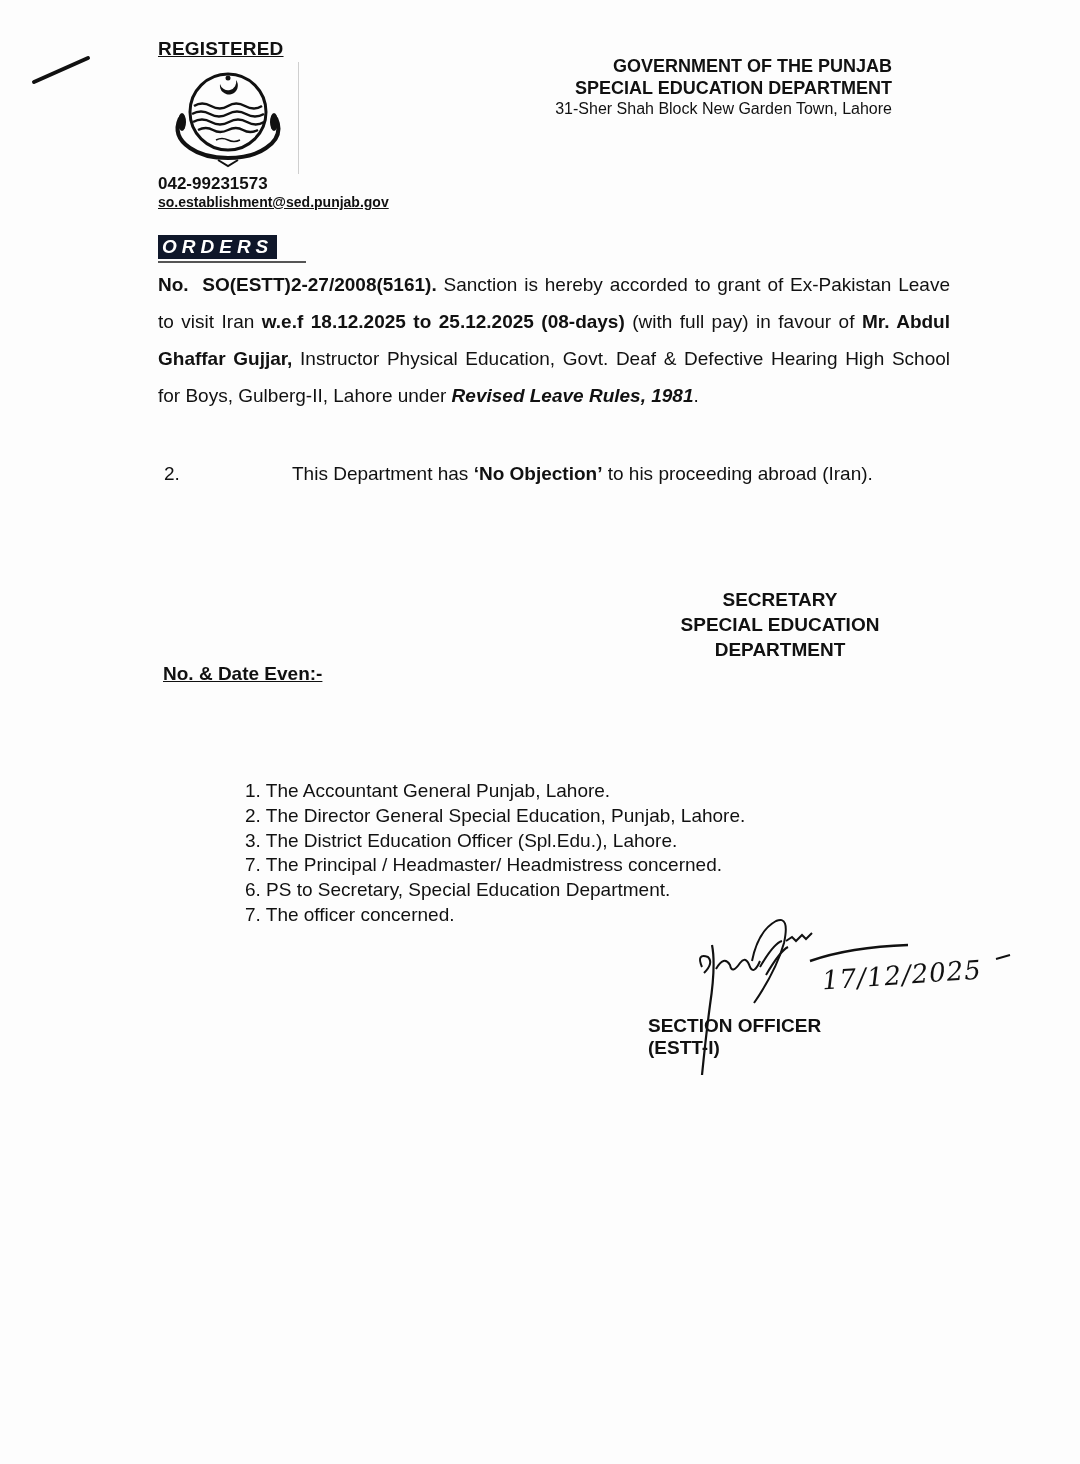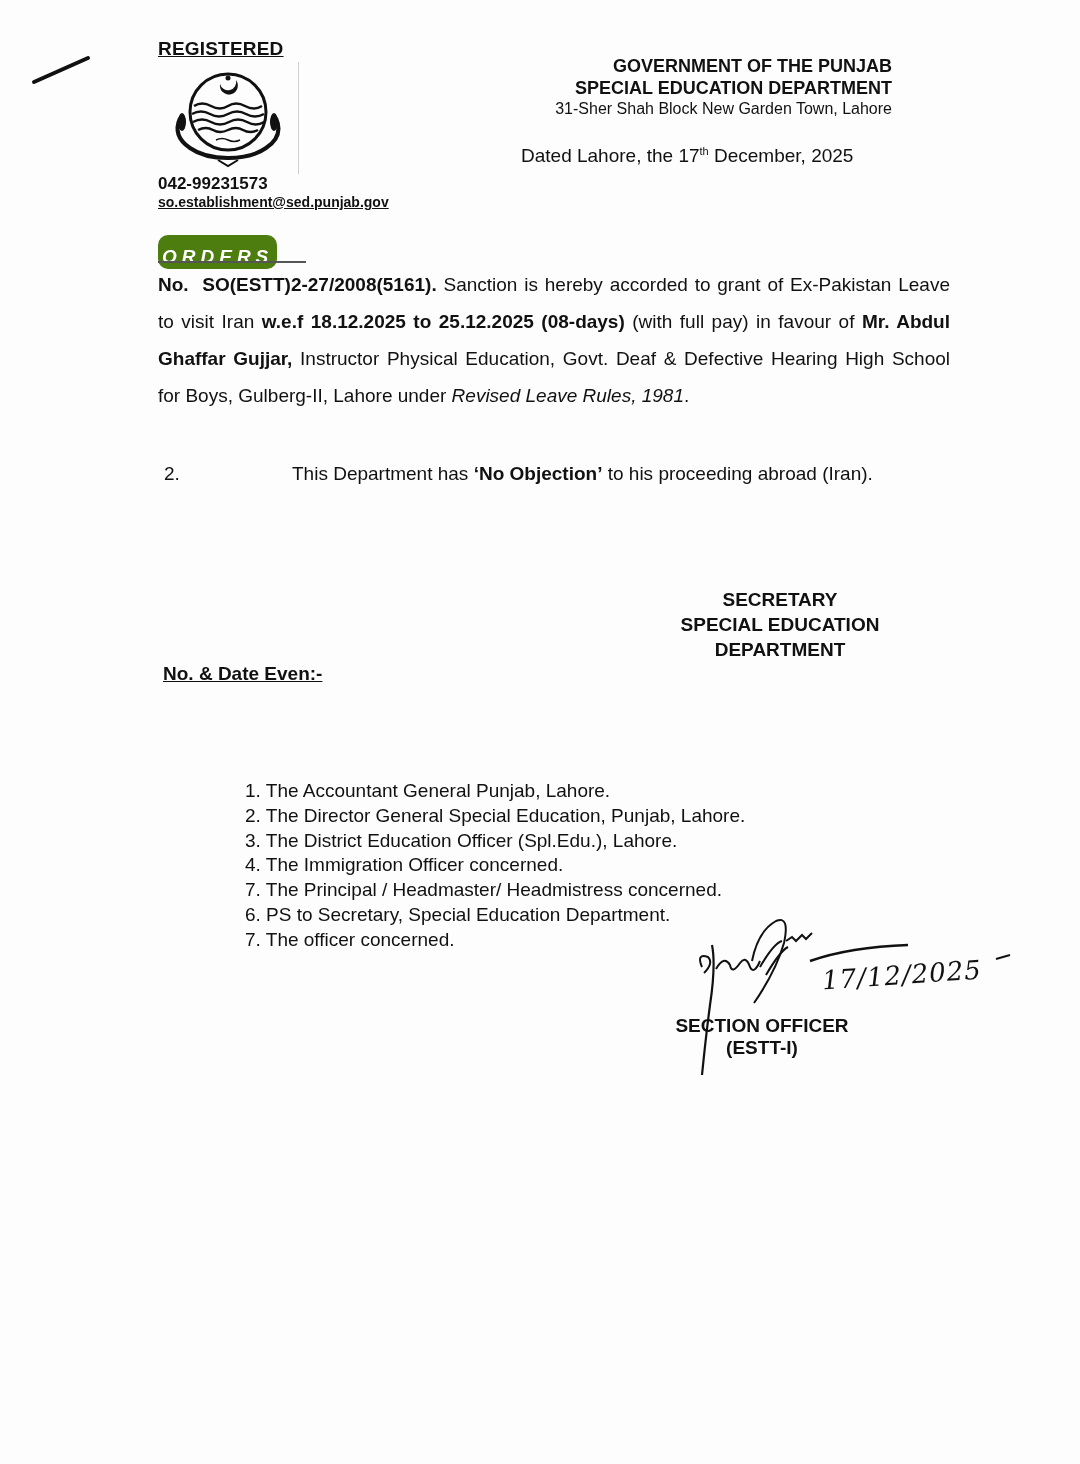--- a/index.html
+++ b/index.html
@@ -82,29 +82,28 @@
       position: absolute;
       left: 521px; top: 145px;
       font-size: 19px;
     }
     .dated sup {
       font-size: 11px;
     }
     .orders {
       position: absolute;
       left: 158px; top: 235px;
-      background: #4d7c0f;
+      background: #0f172a;
       color: #ffffff;
       font-size: 19px;
       font-weight: bold;
       font-style: italic;
       letter-spacing: 5px;
-      padding: 10px 4px 0 4px;
+      padding: 0 4px 0 4px;
       line-height: 24px;
-      border-radius: 10px;
     }
     .orders-underline {
       position: absolute;
       left: 158px; top: 261px;
       width: 148px; height: 2px;
       background: #555;
     }
     .para {
       position: absolute;
       left: 158px;
@@ -114,21 +113,21 @@
       text-align: justify;
       text-align-last: left;
     }
     .para1 { top: 266px; }
     .para2 { top: 455px; margin-left: 6px; }
     .para2 .num {
       display: inline-block;
       width: 128px;
     }
     b { font-weight: bold; }
-    .bi { font-weight: normal; font-style: italic; }
+    .bi { font-weight: bold; font-style: italic; }
     .secretary {
       position: absolute;
       left: 640px; top: 587px;
       width: 280px;
       text-align: center;
       font-size: 19px;
       font-weight: bold;
       line-height: 25px;
     }
     .no-date {
@@ -165,21 +164,20 @@
       font-size: 26px;
       color: #111;
       letter-spacing: 1px;
       transform: rotate(-4deg);
     }
     .section-officer {
       position: absolute;
       left: 648px; top: 1015px;
       font-size: 19px;
       font-weight: bold;
-      text-align: center;
     }
   </style>
 </head>
 <body>
 
 <div class="page">
 
   <svg class="stray-mark" viewBox="0 0 64 36">
     <path d="M4 30 L58 6" stroke="#111" stroke-width="4" stroke-linecap="round" fill="none"></path>
   </svg>
@@ -206,42 +204,40 @@
 
   <div class="phone">042-99231573</div>
   <div class="email">so.establishment@sed.punjab.gov</div>
 
   <div class="letterhead">
     <div class="gov">GOVERNMENT OF THE PUNJAB</div>
     <div class="dept">SPECIAL EDUCATION DEPARTMENT</div>
     <div class="addr">31-Sher Shah Block New Garden Town, Lahore</div>
   </div>
 
-  <div class="dated"><span>Dated Lahore, the 17</span><sup>th</sup><span> December, 2025</span></div>
 
   <div class="orders">ORDERS</div>
   <div class="orders-underline"></div>
 
   <div class="para para1"><b>No.</b>&nbsp;&nbsp;<b>SO(ESTT)2-27/2008(5161).</b><span> Sanction is hereby accorded to grant of Ex-Pakistan Leave to visit Iran </span><b>w.e.f 18.12.2025 to 25.12.2025 (08-days)</b><span> (with full pay) in favour of </span><b>Mr. Abdul Ghaffar Gujjar,</b><span> Instructor Physical Education, Govt. Deaf &amp; Defective Hearing High School for Boys, Gulberg-II, Lahore under </span><span class="bi">Revised Leave Rules, 1981</span><span>.</span></div>
 
   <div class="para para2"><span class="num">2.</span><span>This Department has </span><b>‘No Objection’</b><span> to his proceeding abroad (Iran).</span></div>
 
   <div class="secretary">
     <div>SECRETARY</div>
     <div>SPECIAL EDUCATION</div>
     <div>DEPARTMENT</div>
   </div>
 
   <div class="no-date">No. &amp; Date Even:-</div>
 
   <ul class="dist-list">
     <li>1. The Accountant General Punjab, Lahore.</li>
     <li>2. The Director General Special Education, Punjab, Lahore.</li>
     <li>3. The District Education Officer (Spl.Edu.), Lahore.</li>
-    <li>4. The Immigration Officer concerned.</li>
     <li>7. The Principal / Headmaster/ Headmistress concerned.</li>
     <li>6. PS to Secretary, Special Education Department.</li>
     <li>7. The officer concerned.</li>
   </ul>
 
   <svg class="signature" viewBox="0 0 330 170">
     <path d="M12 62 q-6 -14 6 -10 q6 6 -4 16" stroke="#111" stroke-width="2" fill="none"></path>
     <path d="M22 40 q4 20 -2 60 q-4 30 -8 70" stroke="#111" stroke-width="2.2" fill="none"></path>
     <path d="M26 64 q8 -14 14 -4 q2 10 10 -2 q6 -8 10 4 q4 8 10 -6" stroke="#111" stroke-width="2" fill="none"></path>
     <path d="M62 56 q6 -30 24 -40 q14 -6 8 22 q-8 28 -30 60" stroke="#111" stroke-width="2" fill="none"></path>

